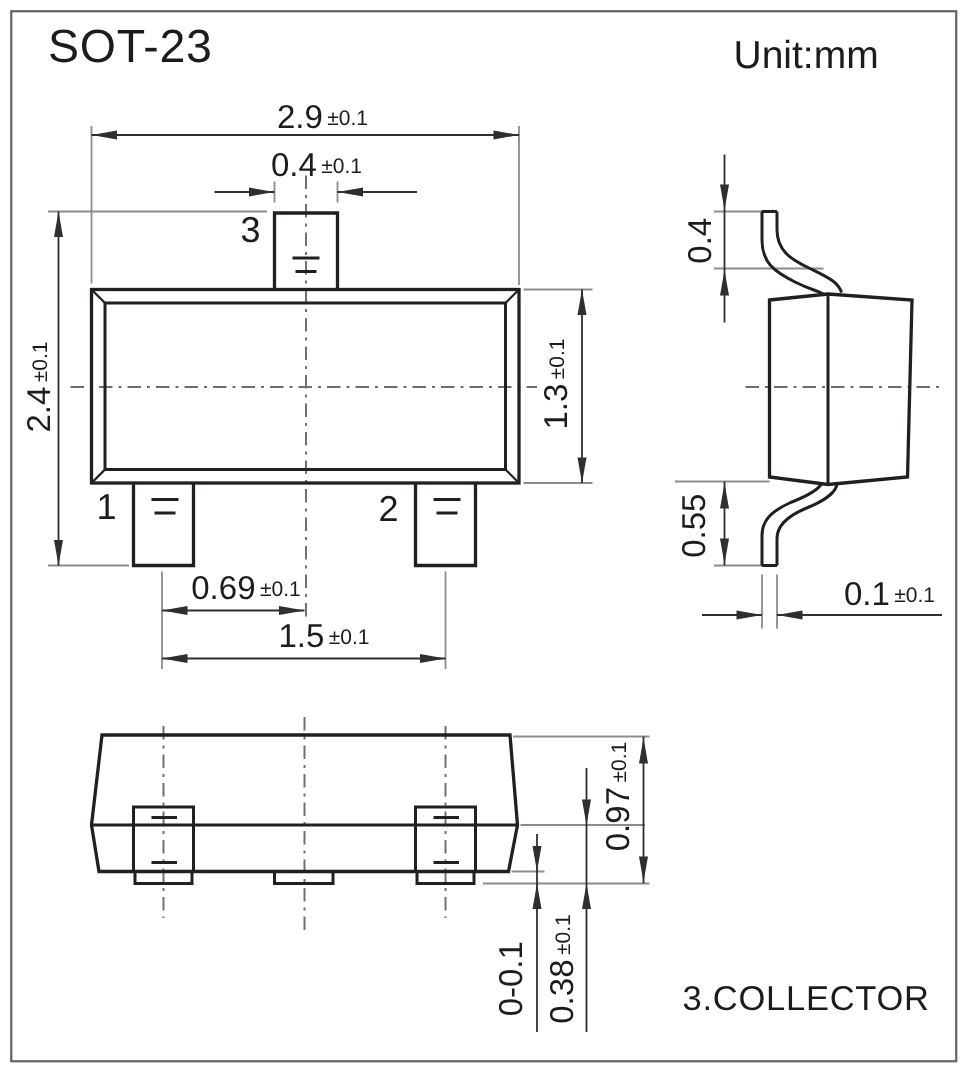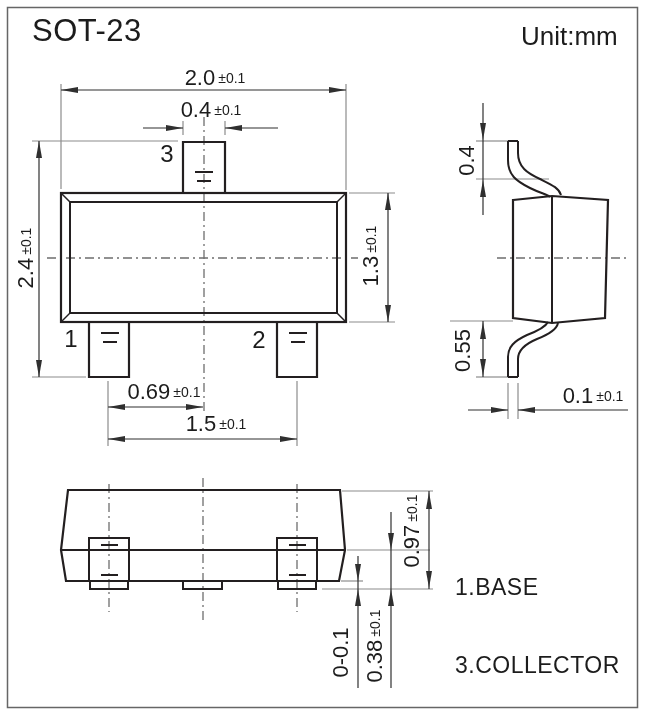--- a/index.html
+++ b/index.html
@@ -12,21 +12,21 @@
   .stage{position:absolute;left:0;top:0;width:522px;height:715px;}
   svg{position:absolute;left:0;top:0;}
   .lbl{
     position:absolute;white-space:nowrap;
     transform:translate(-50%,-50%);
     color:#1c1c1c;line-height:1;
   }
   .lbl.anchored{transform:none;}
   .rot{transform:translate(-50%,-50%) rotate(-90deg);}
   .title{font-size:31px;letter-spacing:0.5px;}
-  .unit{font-size:26px;margin-left:32px;}
+  .unit{font-size:26px;}
   .dim{font-size:22px;}
   .dim .dt{font-size:14px;margin-left:3px;vertical-align:2px;}
   .pin{font-size:24px;}
   .legend-item{position:absolute;font-size:23px;letter-spacing:0.5px;}
 </style>
 </head>
 <body>
 
 <div class="stage">
 
@@ -185,35 +185,34 @@
         <path d="M289,545 H306"></path>
             <path d="M289,575 H306"></path>
       </g>
     </g>
   </g>
 </svg>
 
 <div class="lbl anchored title" style="left:32px;top:15px">SOT-23</div>
 <div class="lbl anchored unit" style="left:489px;top:23px">Unit:mm</div>
 
-<div class="lbl dim" style="left:215px;top:78px"><span class="dv">2.0</span><span class="dt">±0.1</span></div>
+<div class="lbl dim" style="left:215px;top:78px"><span class="dv">2.9</span><span class="dt">±0.1</span></div>
 <div class="lbl dim" style="left:211px;top:110px"><span class="dv">0.4</span><span class="dt">±0.1</span></div>
 <div class="lbl dim rot" style="left:26px;top:258px"><span class="dv">2.4</span><span class="dt">±0.1</span></div>
 <div class="lbl dim rot" style="left:371px;top:256px"><span class="dv">1.3</span><span class="dt">±0.1</span></div>
 <div class="lbl dim" style="left:164px;top:392px"><span class="dv">0.69</span><span class="dt">±0.1</span></div>
 <div class="lbl dim" style="left:216px;top:424px"><span class="dv">1.5</span><span class="dt">±0.1</span></div>
 
 <div class="lbl pin" style="left:71px;top:339px">1</div>
 <div class="lbl pin" style="left:259px;top:340px">2</div>
 <div class="lbl pin" style="left:167px;top:154px">3</div>
 
 <div class="lbl dim rot" style="left:467px;top:159px"><span class="dv">0.4</span><span class="dt"></span></div>
 <div class="lbl dim rot" style="left:463px;top:349px"><span class="dv">0.55</span><span class="dt"></span></div>
 <div class="lbl dim" style="left:593px;top:396px"><span class="dv">0.1</span><span class="dt">±0.1</span></div>
 
 <div class="lbl dim rot" style="left:412px;top:531px"><span class="dv">0.97</span><span class="dt">±0.1</span></div>
 <div class="lbl dim rot" style="left:341px;top:651px"><span class="dv">0-0.1</span><span class="dt"></span></div>
 <div class="lbl dim rot" style="left:375px;top:646px"><span class="dv">0.38</span><span class="dt">±0.1</span></div>
 
-<div class="legend-item" style="left:455px;top:574px">1.BASE</div>
 <div class="legend-item" style="left:455px;top:652px">3.COLLECTOR</div>
 
 </div>
 
 </body></html>

